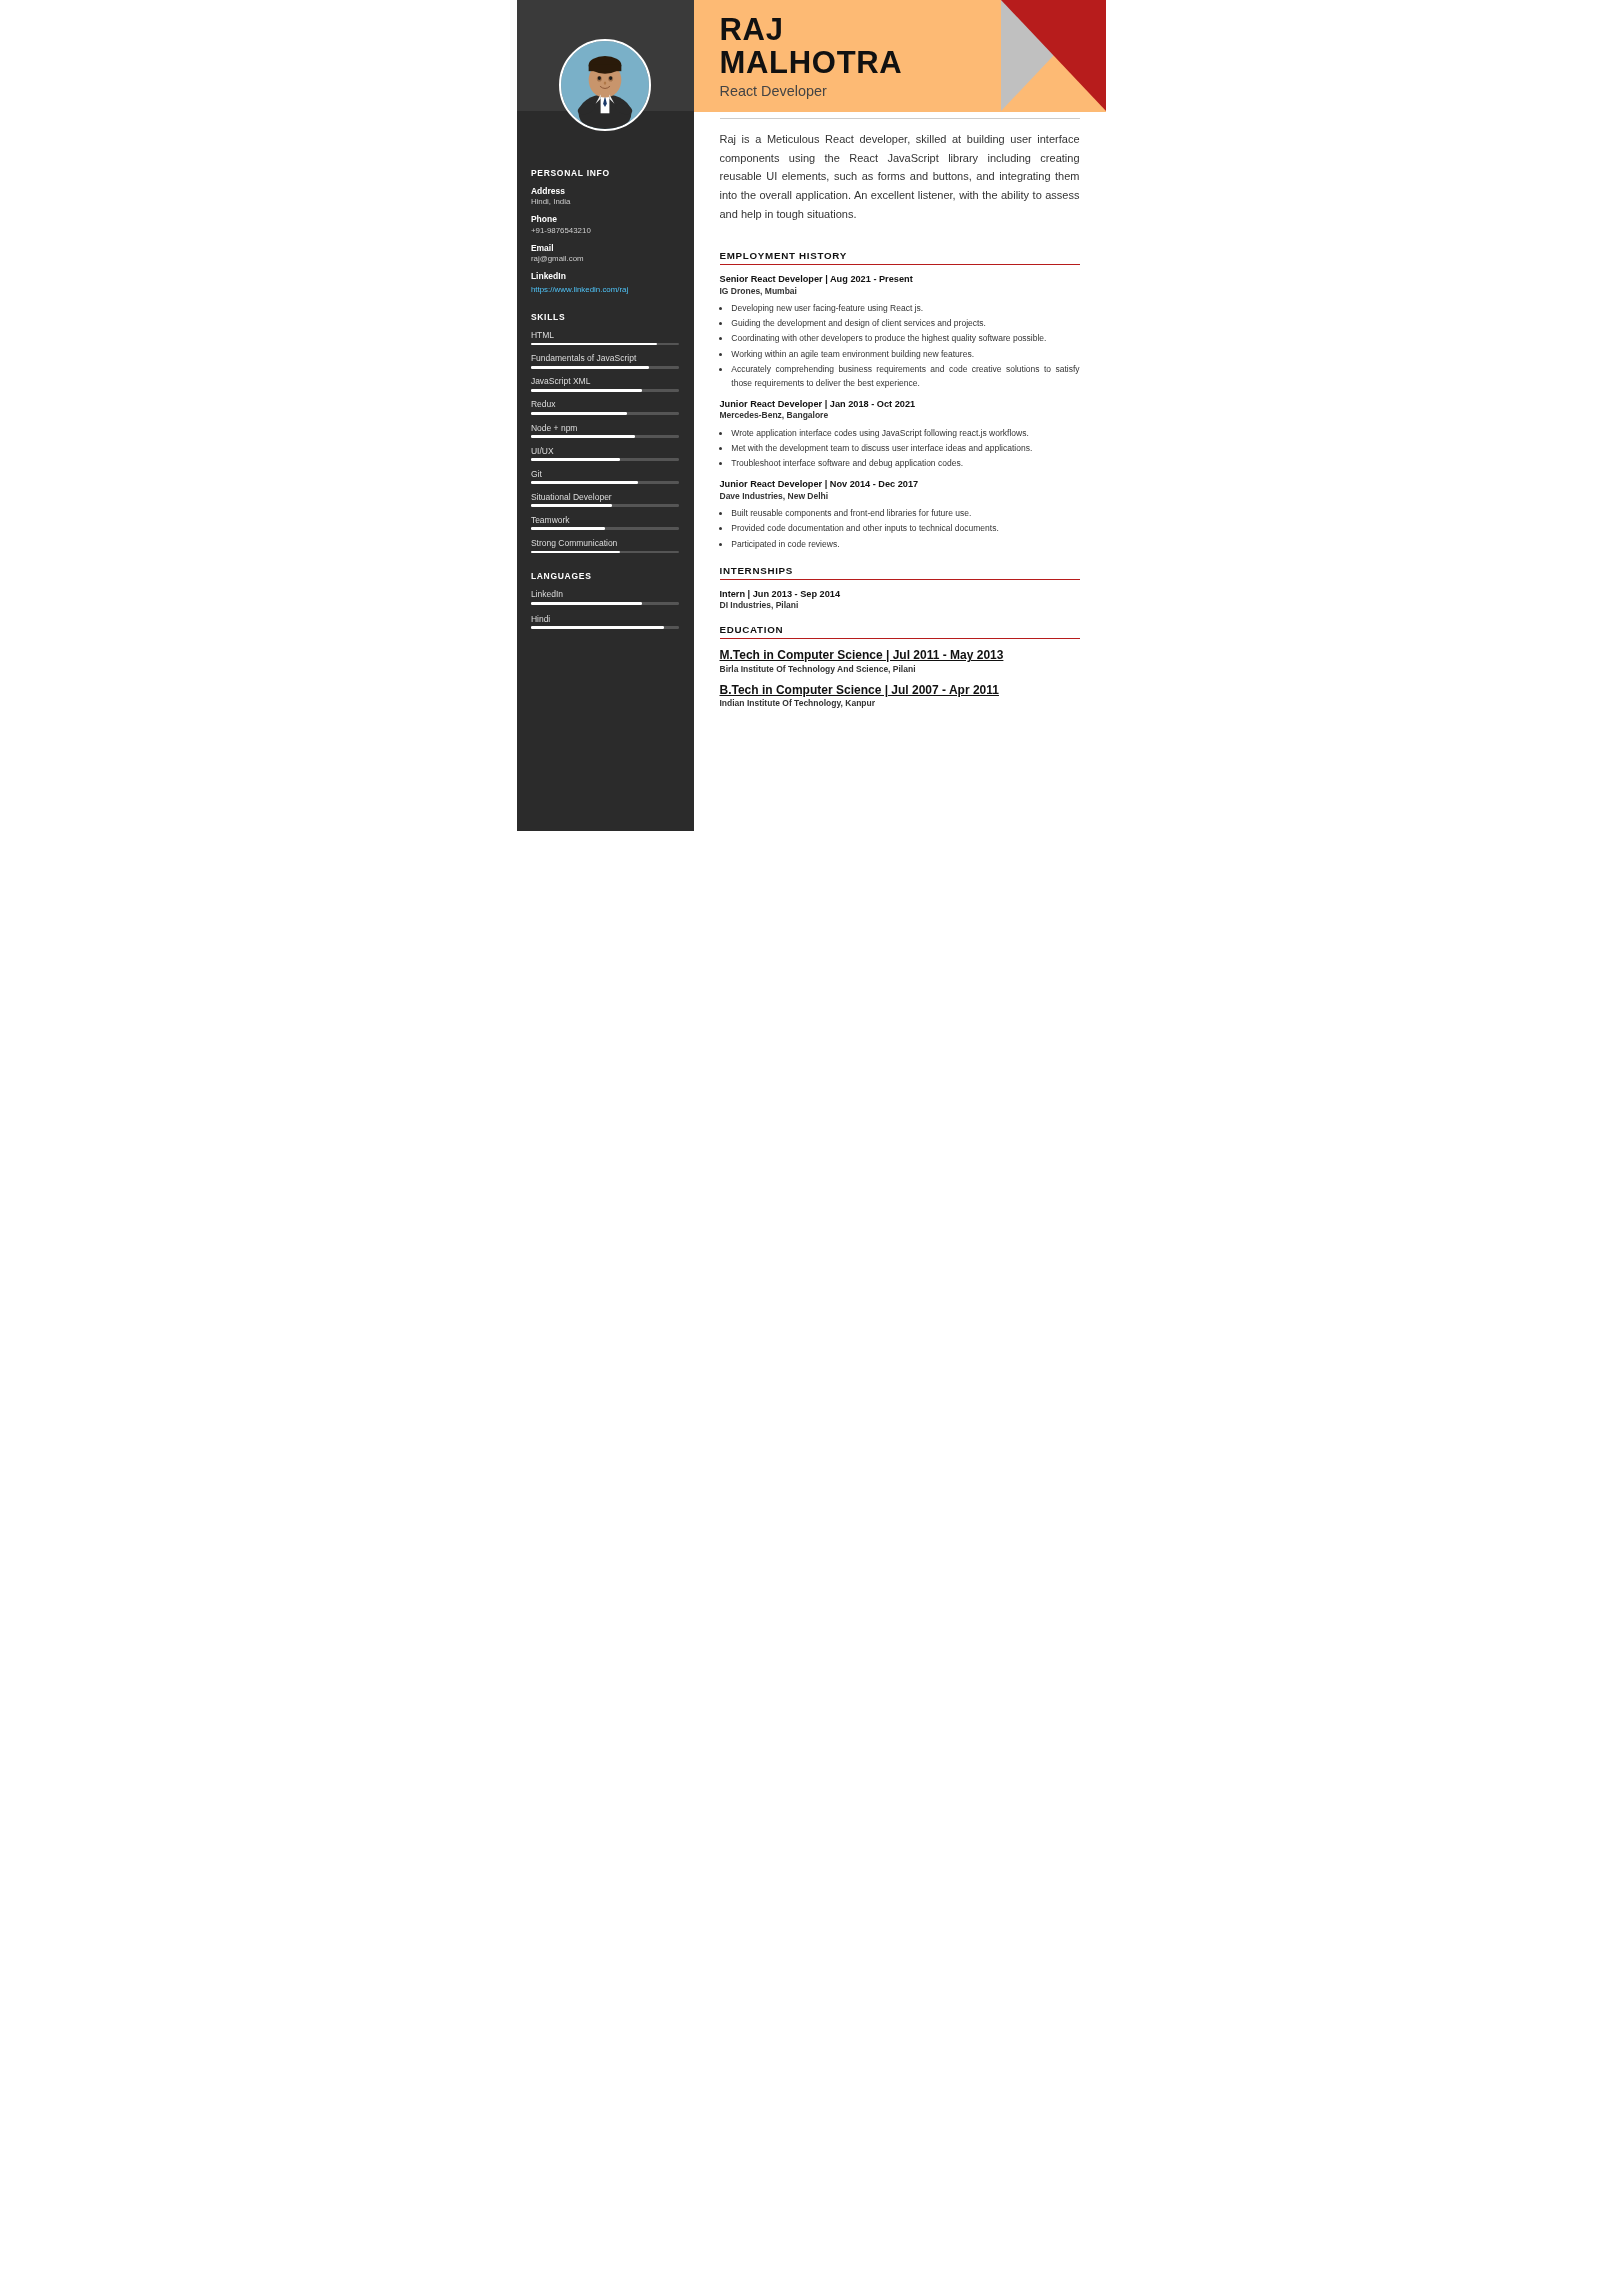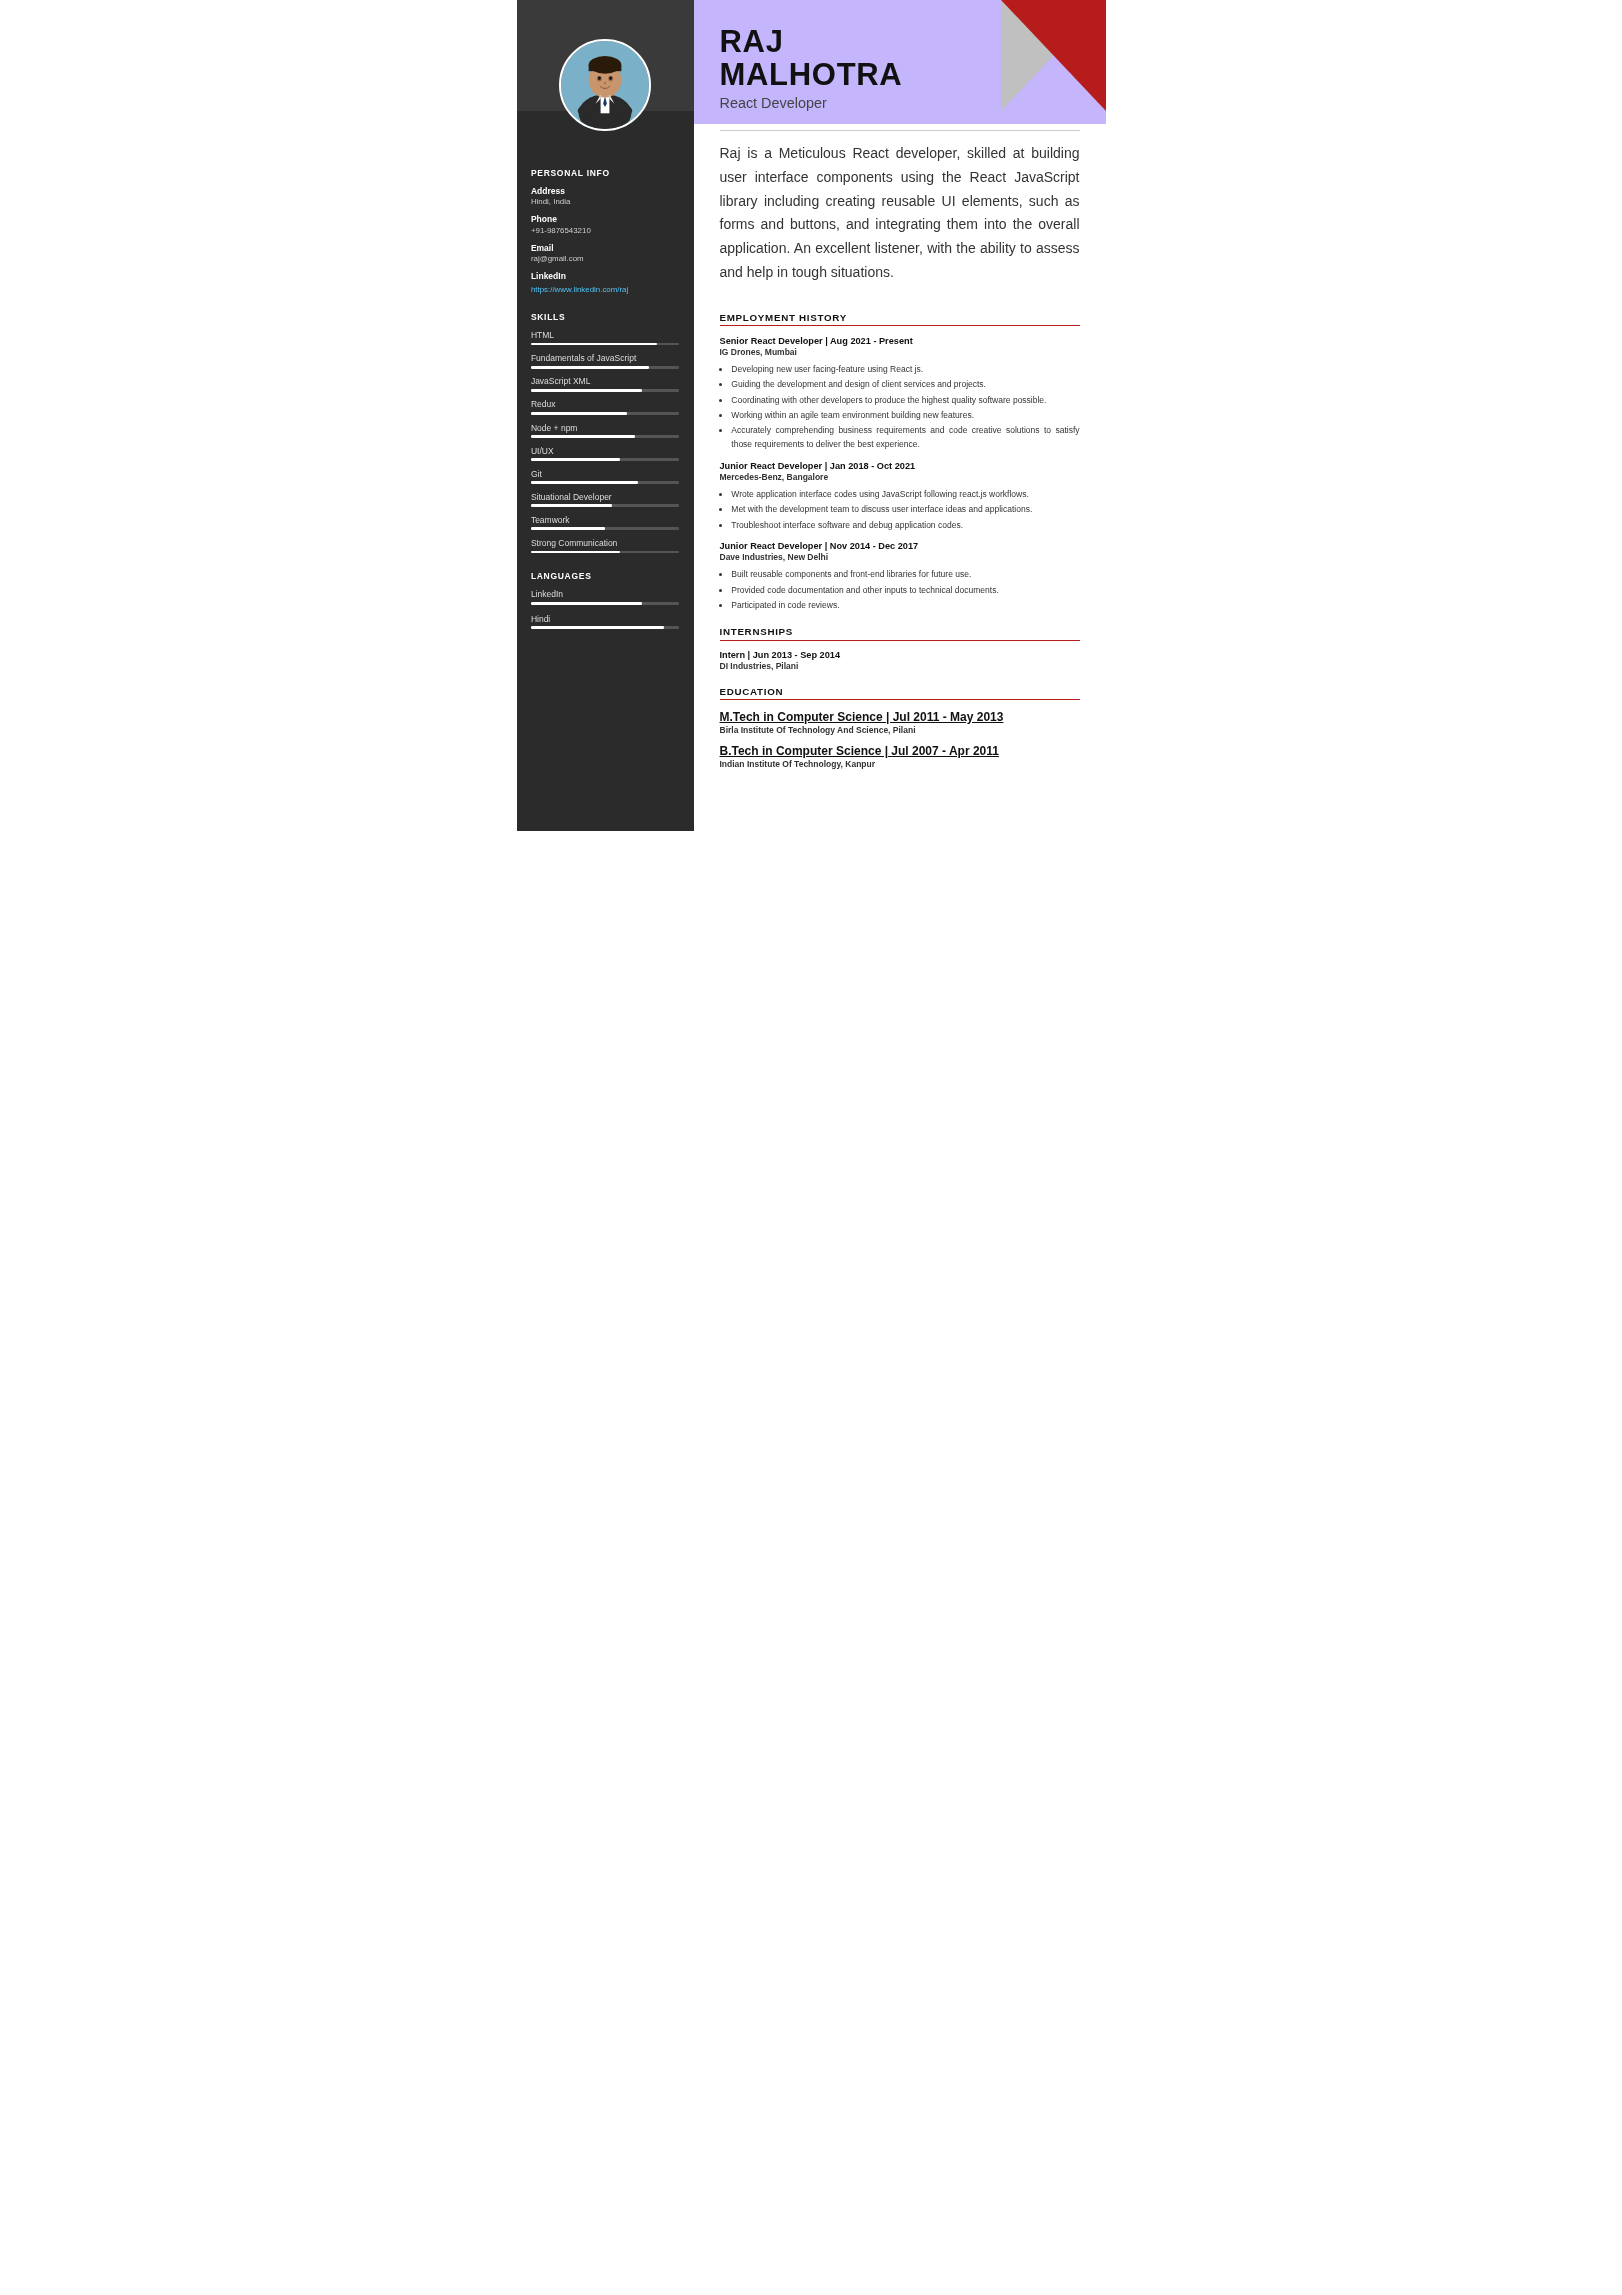--- a/index.html
+++ b/index.html
@@ -123,22 +123,22 @@
       border-radius: 1.3px;
     }
     
     .main {
       flex: 1;
       padding: 0;
       position: relative;
     }
     .main-header {
       position: relative;
-      padding: 26px 26px 13px 26px;
-      background: #c4b5fd;
+      padding: 14px 26px 13px 26px;
+      background: #fdba74;
       overflow: hidden;
     }
     
     .header-triangle-right {
       position: absolute;
       top: 0;
       right: 0;
       width: 0;
       height: 0;
       border-style: solid;
@@ -176,21 +176,21 @@
     }
     .header-divider {
       border: none;
       border-top: 0.7px solid #ccc;
       margin: 6.5px 26px 0 26px;
     }
     .main-body {
       padding: 10.5px 26px 26px 26px;
     }
     .summary {
-      font-size: 14px;
+      font-size: 11px;
       color: #333;
       line-height: 1.7;
       text-align: justify;
       margin-bottom: 27px;
     }
     .section-title {
       font-size: 9.8px;
       font-weight: 700;
       color: #111;
       letter-spacing: 0.7px;

